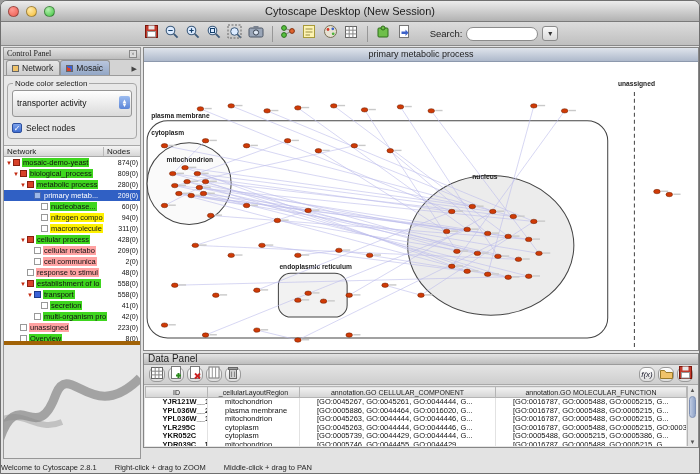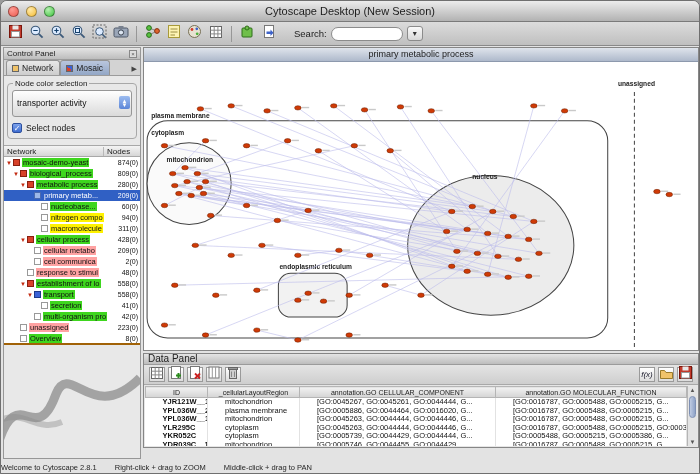--- a/index.html
+++ b/index.html
@@ -7,48 +7,48 @@
   .window{position:relative;width:700px;height:474px;background:#e3e3e3;border-radius:7px 7px 0 0;overflow:hidden;border:1px solid #6f6f6f;}
   
   .titlebar{position:relative;height:21px;background:linear-gradient(#ececec,#b2b2b2);border-bottom:1px solid #7a7a7a;}
   .traffic{position:absolute;left:7px;top:5px;display:flex;gap:7px;}
   .tl{width:11px;height:11px;border-radius:50%;border:1px solid rgba(0,0,0,.35);}
   .tl.red{background:radial-gradient(circle at 35% 30%,#ff9a92,#ec5b50);}
   .tl.yel{background:radial-gradient(circle at 35% 30%,#ffe9a8,#f5bd36);}
   .tl.grn{background:radial-gradient(circle at 35% 30%,#b5f0b0,#3fc43f);}
   .wtitle{text-align:center;font-size:11px;line-height:20px;color:#1c1c1c;}
   
-  .toolbar{height:24px;background:linear-gradient(#dcdcdc,#bfbfbf);border-bottom:1px solid #898989;display:flex;align-items:center;padding:0 5px;gap:2px;}
+  .toolbar{height:24px;background:linear-gradient(#dcdcdc,#bfbfbf);border-bottom:1px solid #898989;display:flex;align-items:center;padding:0 20px;gap:2px;justify-content:center;}
   .tb-btn{width:19px;height:19px;display:flex;align-items:center;justify-content:center;border-radius:3px;}
   .tb-sep{width:1px;height:16px;background:#979797;margin:0 4px;}
   .search-wrap{display:flex;align-items:center;gap:4px;margin-left:14px;}
   .search-label{font-size:9.5px;color:#222;}
   .search-input{width:72px;height:14px;font-size:9px;border:1px solid #8b8b8b;border-radius:8px;padding:0 6px;background:#fff;outline:none;}
   .search-cfg{width:16px;height:15px;border:1px solid #8b8b8b;border-radius:3px;background:linear-gradient(#fafafa,#d8d8d8);font-size:8px;display:flex;align-items:center;justify-content:center;color:#333;}
   
   .control-panel{position:absolute;left:2px;top:46px;width:138px;height:412px;background:#e8e8e8;border:1px solid #979797;}
-  .cp-titlebar{height:12px;background:linear-gradient(#e4e4e4,#bdbdbd);border-bottom:1px solid #9b9b9b;display:flex;align-items:center;justify-content:space-between;padding:0 3px;font-size:8px;color:#222;}
+  .cp-titlebar{height:12px;background:linear-gradient(#e4e4e4,#bdbdbd);border-bottom:1px solid #9b9b9b;display:flex;align-items:center;justify-content:space-between;padding:0 3px;font-size:8px;color:#222;font-family:Liberation Serif, serif;}
   .cp-close{width:8px;height:8px;border:1px solid #888;background:#ddd;font-size:6px;line-height:7px;text-align:center;color:#555;}
   .cp-tabs{height:16px;display:flex;align-items:flex-end;background:#d3d3d3;border-bottom:1px solid #9b9b9b;padding-left:2px;}
   .cp-tab{font-size:8.5px;padding:2px 6px 2px 5px;border:1px solid #949494;border-bottom:none;border-radius:3px 3px 0 0;background:linear-gradient(#e8e8e8,#cdcdcd);display:flex;gap:3px;align-items:center;color:#222;}
   .cp-tab.selected{background:linear-gradient(#b9c6dd,#93a7c6);}
   .tab-ico{width:7px;height:7px;border:1px solid #666;}
   .tab-ico.folder{background:#f0c36a;}
   .tab-ico.mosaic{background:linear-gradient(45deg,#d8422a 50%,#3b62d6 50%);}
   .tab-scroll{margin-left:auto;font-size:7px;color:#444;padding:0 3px 2px 0;}
   .group-box{margin:7px 3px 0 3px;border:1px solid #a8a8a8;border-radius:4px;padding:6px 4px 5px 4px;position:relative;}
   .group-title{font-size:8px;position:absolute;top:-5px;left:5px;background:#e8e8e8;padding:0 2px;color:#222;}
   .dropdown{height:27px;border:1px solid #979797;border-radius:3px;background:linear-gradient(#ffffff,#dadada);font-size:8.5px;display:flex;align-items:center;justify-content:space-between;padding:0 0 2px 4px;color:#111;}
   .dd-arrow{width:11px;height:13px;background:linear-gradient(#9cbcf0,#5c86d8);border-radius:2px;color:#fff;font-size:6px;display:flex;flex-direction:column;align-items:center;justify-content:center;line-height:4px;margin-right:1px;}
   .checkbox-row{display:flex;align-items:center;gap:4px;margin-top:6px;font-size:8.5px;color:#111;}
   .checkbox{width:10px;height:10px;background:linear-gradient(#7da3ec,#3e6cd0);border:1px solid #2c4f9e;border-radius:2px;color:#fff;font-size:8px;line-height:9px;text-align:center;}
   .tree-header{display:flex;height:12px;border-top:1px solid #a8a8a8;border-bottom:1px solid #a8a8a8;background:linear-gradient(#f4f4f4,#d6d6d6);font-size:8px;align-items:center;margin-top:6px;color:#222;}
   .tree-header .c1{flex:1;padding-left:3px;border-right:1px solid #b8b8b8;}
   .tree-header .c2{width:36px;padding-left:3px;}
-  .tree{background:#fff;height:188px;overflow:hidden;border-bottom:2px solid #a16207;}
+  .tree{background:#fff;height:188px;overflow:hidden;border-bottom:4px solid #a16207;}
   .tree-row{display:flex;align-items:center;height:11px;font-size:7.5px;white-space:nowrap;color:#111;}
   .tree-row.sel{background:#3060c4;color:#fff;}
   .t-ind{flex:none;}
   .t-arrow{color:#c22a10;font-size:6px;width:7px;flex:none;}
   .tico{width:7px;height:7px;margin-right:2px;flex:none;}
   .tico.red{background:#d8422a;border:1px solid #8a1f10;}
   .tico.blue{background:#3b62d6;border:1px solid #1f3a8a;}
   .tico.folder{background:#9db8e8;border:1px solid #4a6ab0;}
   .tico.doc{background:#fff;border:1px solid #999;}
   .tlabel{padding:0 1px;overflow:hidden;text-overflow:ellipsis;}
@@ -59,21 +59,21 @@
   .tcount{margin-left:auto;padding-right:2px;font-size:7px;flex:none;}
   .watermark{position:absolute;bottom:10px;left:0;width:136px;height:84px;overflow:hidden;}
   
   .network-frame{position:absolute;left:142px;top:46px;width:556px;height:304px;border:1px solid #868686;background:#fff;}
   .frame-titlebar{height:14px;background:linear-gradient(#dfe4ec,#aeb9cb);border-bottom:1px solid #8d99ad;font-size:9px;text-align:center;line-height:13px;color:#1d1d1d;}
   .canvas{position:absolute;left:0;right:0;top:14px;bottom:0;background:#fff;overflow:hidden;}
   
   .data-panel{position:absolute;left:142px;top:352px;width:556px;height:95px;border:1px solid #868686;background:#e6e6e6;}
   .dp-titlebar{height:11px;background:linear-gradient(#e4e4e4,#bdbdbd);border-bottom:1px solid #9b9b9b;font-size:10px;line-height:10px;padding-left:4px;color:#222;}
   .dp-toolbar{height:20px;display:flex;align-items:center;gap:3px;padding:0 5px;background:linear-gradient(#e4e4e4,#cecece);border-bottom:1px solid #a8a8a8;}
-  .dp-btn{width:16px;height:15px;border:1px solid #9a9a9a;border-radius:0;background:linear-gradient(#ffffff,#dcdcdc);display:flex;align-items:center;justify-content:center;}
+  .dp-btn{width:16px;height:15px;border:1px solid #9a9a9a;border-radius:6px;background:linear-gradient(#ffffff,#dcdcdc);display:flex;align-items:center;justify-content:center;}
   .dp-right{margin-left:auto;display:flex;gap:3px;}
   .fx-label{font-size:8px;font-style:italic;color:#223;}
   .dp-table-wrap{position:absolute;top:32px;left:1px;right:11px;bottom:1px;background:#fff;overflow:hidden;}
   table.dp{border-collapse:collapse;width:100%;table-layout:fixed;}
   table.dp th{background:linear-gradient(#f2f2f2,#d4d4d4);border:1px solid #b5b5b5;font-weight:normal;font-size:7px;height:11px;padding:0 2px;overflow:hidden;white-space:nowrap;color:#222;}
   table.dp td{border-right:1px solid #e2e2e2;font-size:7.5px;height:8.5px;line-height:8.5px;padding:0 17px;white-space:nowrap;overflow:hidden;color:#111;}
   table.dp td.id{font-weight:bold;}
   .dp-scroll{position:absolute;right:1px;top:32px;bottom:1px;width:10px;background:#e4e4e4;border-left:1px solid #b5b5b5;}
   .dp-thumb{position:absolute;left:1px;right:1px;top:10px;height:22px;background:linear-gradient(90deg,#bfcbe2,#8fa3c8);border:1px solid #7e90b4;border-radius:4px;}
   .dp-arrow{position:absolute;left:0;right:0;font-size:6px;text-align:center;color:#555;}

